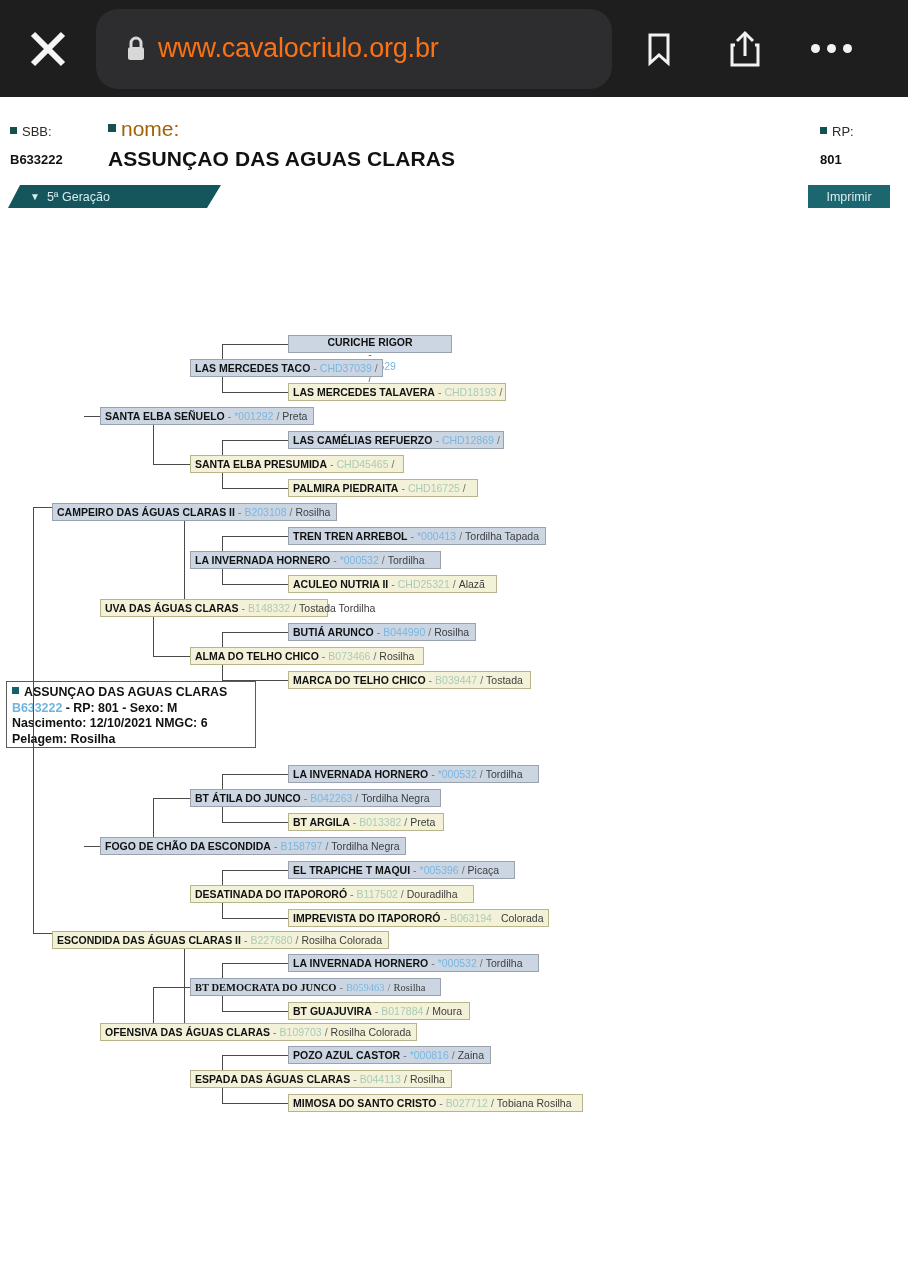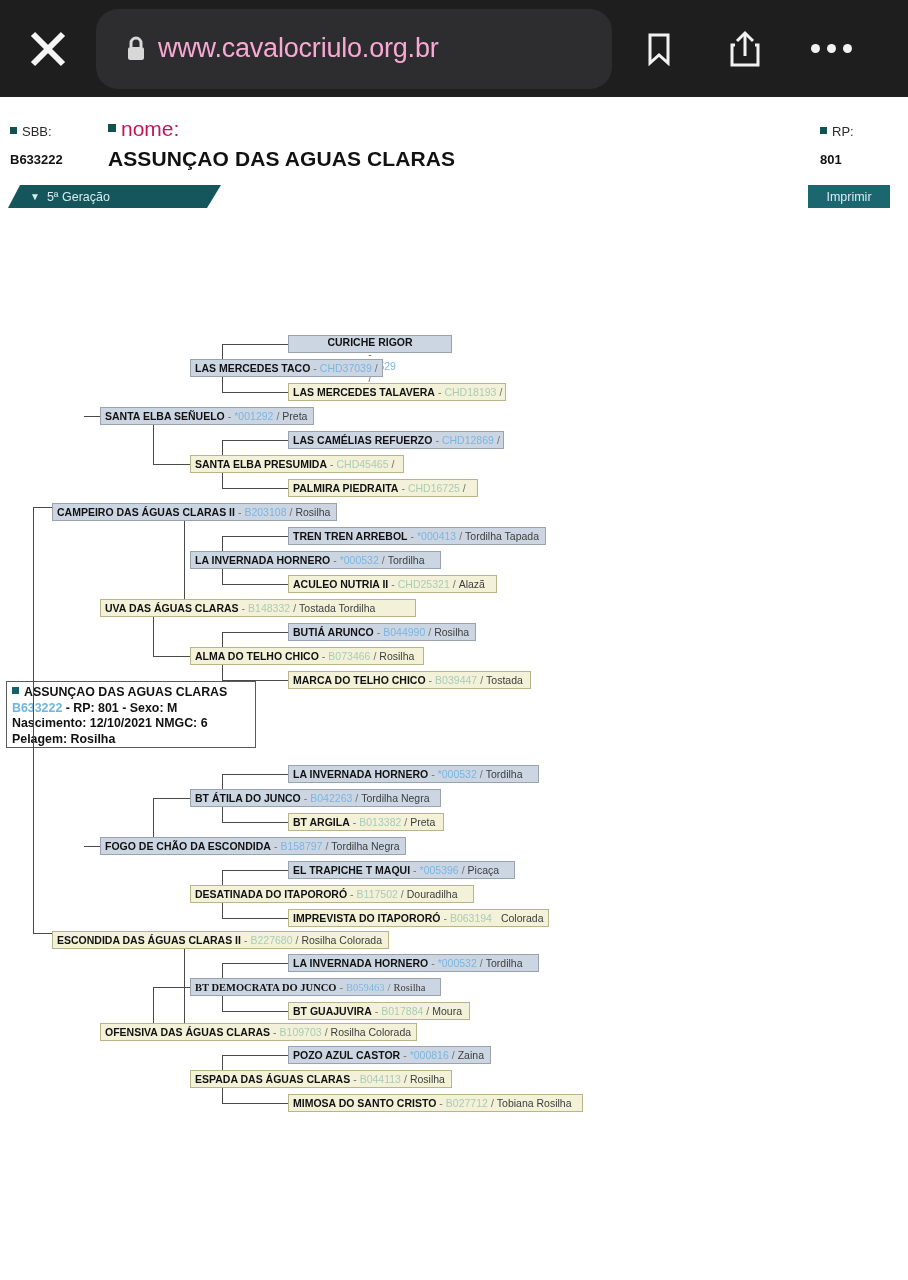--- a/index.html
+++ b/index.html
@@ -29,21 +29,21 @@
     height:80px;
     background:#2d2d2f;
     border-radius:22px;
     display:flex; align-items:center;
     padding:0 18px;
     margin-right:4px;
     max-width:516px;
   }
   .lock-icon{ width:44px; display:flex; align-items:center; justify-content:center; }
   .url-text{
-    color:#f9a8d4;
+    color:#f97316;
     font-size:27px;
     letter-spacing:-0.2px;
     white-space:nowrap;
     font-family:"Liberation Sans", sans-serif;
   }
   .chrome-icon{
     width:86px; height:97px;
     display:flex; align-items:center; justify-content:center;
     cursor:pointer;
   }
@@ -63,21 +63,21 @@
   .lbl-sbb{
     position:absolute; left:10px; top:27px;
     font-size:13px; color:#2a2a2a; font-weight:400;
   }
   .val-sbb{
     position:absolute; left:10px; top:55px;
     font-size:13px; color:#111; font-weight:bold;
   }
   .lbl-nome{
     position:absolute; left:108px; top:20px;
-    font-size:21px; color:#be185d; font-weight:400;
+    font-size:21px; color:#a16207; font-weight:400;
   }
   .lbl-nome .sq{ width:8px;height:8px; }
   .val-nome{
     position:absolute; left:108px; top:50px;
     font-size:21px; color:#111; font-weight:bold; letter-spacing:0.1px;
   }
   .lbl-rp{
     position:absolute; left:820px; top:27px;
     font-size:13px; color:#2a2a2a;
   }
@@ -338,21 +338,21 @@
         <span class="slash">/</span>
         <span class="coat">Tordilha</span>
       </div>
       <div class="node female" style="left: 288px; top: 358px; width: 209px; align-items: center;">
         <span class="nm">ACULEO NUTRIA II</span>
         <span class="sep">-</span>
         <span class="reg">CHD25321</span>
         <span class="slash">/</span>
         <span class="coat">Alazã</span>
       </div>
-      <div class="node female" style="left: 100px; top: 382px; width: 316px;">
+      <div class="node female" style="left: 100px; top: 382px; width: 228px;">
         <span class="nm">UVA DAS ÁGUAS CLARAS</span>
         <span class="sep">-</span>
         <span class="reg">B148332</span>
         <span class="slash">/</span>
         <span class="coat">Tostada Tordilha</span>
       </div>
       <div class="node male" style="left: 288px; top: 406px; width: 188px;">
         <span class="nm">BUTIÁ ARUNCO</span>
         <span class="sep">-</span>
         <span class="reg">B044990</span>

